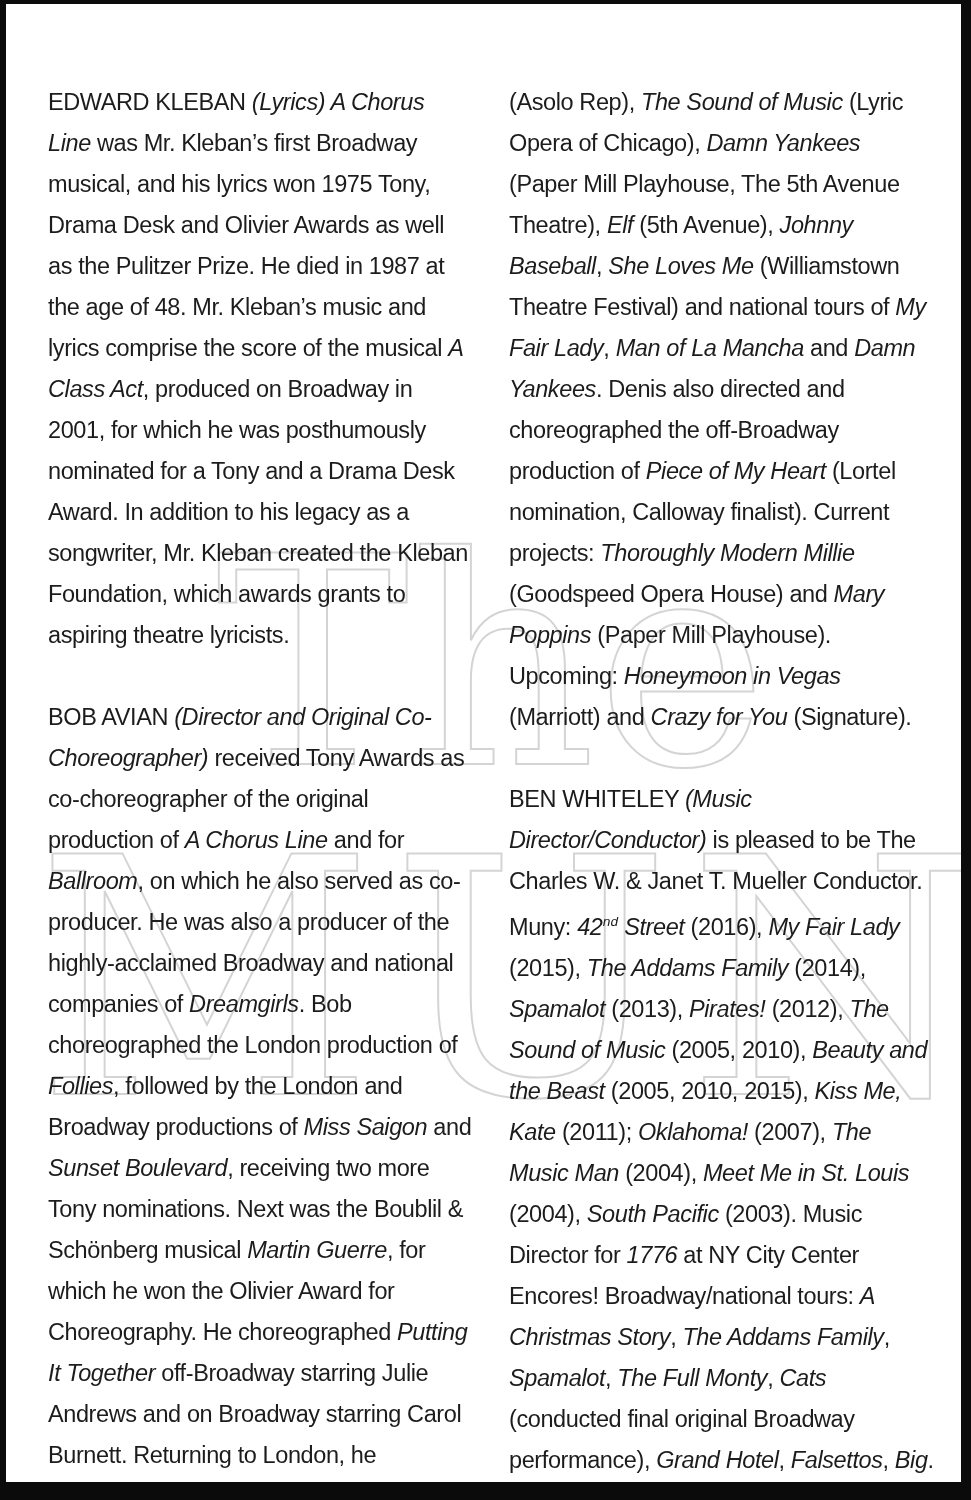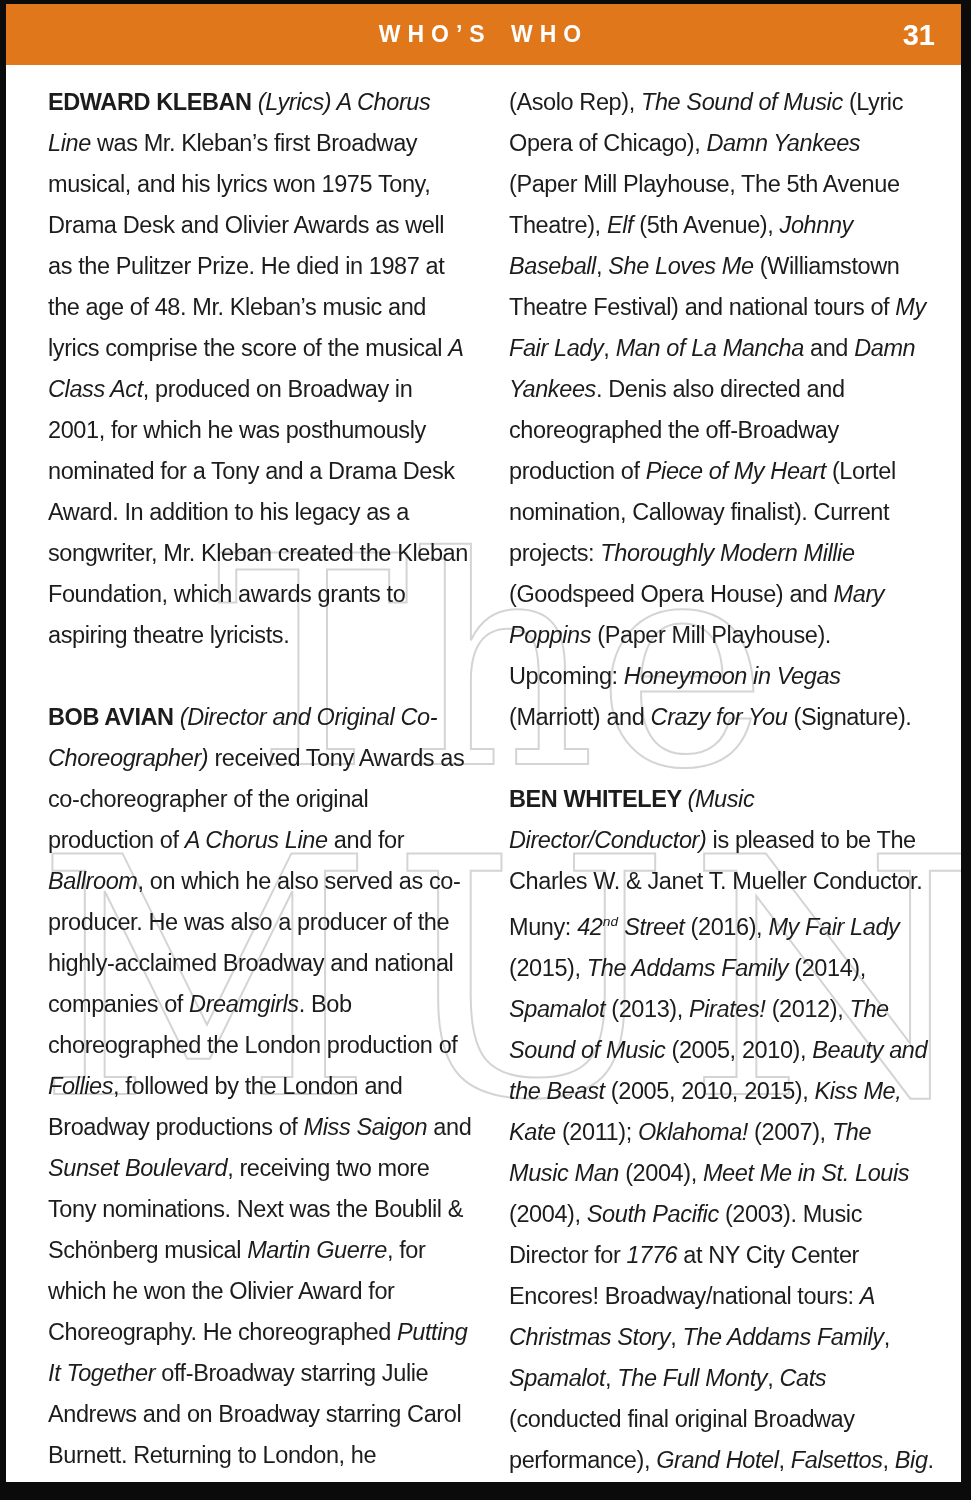--- a/index.html
+++ b/index.html
@@ -64,34 +64,30 @@
     z-index:2;
   }
   .bio{
     margin:0 0 41px 0;
     font-size:23.5px;
     line-height:41px;
     letter-spacing:-0.4px;
     color:#1c1c1c;
     text-align:left;
   }
-  .seg-b{font-weight:bold;}
+  .seg-b{font-weight:normal;}
   .seg-i{font-style:italic;}
   .seg-n{}
   .seg-sup{font-style:italic;font-size:0.58em;vertical-align:super;font-family:Liberation Mono, monospace;}
 </style>
 </head>
 <body>
 
 <div class="page">
 
-  <div class="header">
-    <span class="title">WHO’S WHO</span>
-    <span class="pagenum">31</span>
-  </div>
 
   <svg class="watermark" width="955" height="1478" viewBox="0 0 955 1478" xmlns="http://www.w3.org/2000/svg">
     <text class="wm1" x="210" y="760">The</text>
     <text class="wm2" x="30" y="1090">MUNY</text>
   </svg>
 
   <div class="content">
     <div class="col">
       <p class="bio"><span class="seg-b">EDWARD KLEBAN </span><span class="seg-i">(Lyrics) A Chorus Line </span><span class="seg-n">was Mr. Kleban’s first Broadway musical, and his lyrics won 1975 Tony, Drama Desk and Olivier Awards as well as the Pulitzer Prize. He died in 1987 at the age of 48. Mr. Kleban’s music and lyrics comprise the score of the musical </span><span class="seg-i">A Class Act</span><span class="seg-n">, produced on Broadway in 2001, for which he was posthumously nominated for a Tony and a Drama Desk Award. In addition to his legacy as a songwriter, Mr. Kleban created the Kleban Foundation, which awards grants to aspiring theatre lyricists.</span></p>
       <p class="bio"><span class="seg-b">BOB AVIAN </span><span class="seg-i">(Director and Original Co-Choreographer) </span><span class="seg-n">received Tony Awards as co-choreographer of the original production of </span><span class="seg-i">A Chorus Line </span><span class="seg-n">and for </span><span class="seg-i">Ballroom</span><span class="seg-n">, on which he also served as co-producer. He was also a producer of the highly-acclaimed Broadway and national companies of </span><span class="seg-i">Dreamgirls</span><span class="seg-n">. Bob choreographed the London production of </span><span class="seg-i">Follies</span><span class="seg-n">, followed by the London and Broadway productions of </span><span class="seg-i">Miss Saigon </span><span class="seg-n">and </span><span class="seg-i">Sunset Boulevard</span><span class="seg-n">, receiving two more Tony nominations. Next was the Boublil &amp; Schönberg musical </span><span class="seg-i">Martin Guerre</span><span class="seg-n">, for which he won the Olivier Award for Choreography. He choreographed </span><span class="seg-i">Putting It Together </span><span class="seg-n">off-Broadway starring Julie Andrews and on Broadway starring Carol Burnett. Returning to London, he choreographed </span></p>

